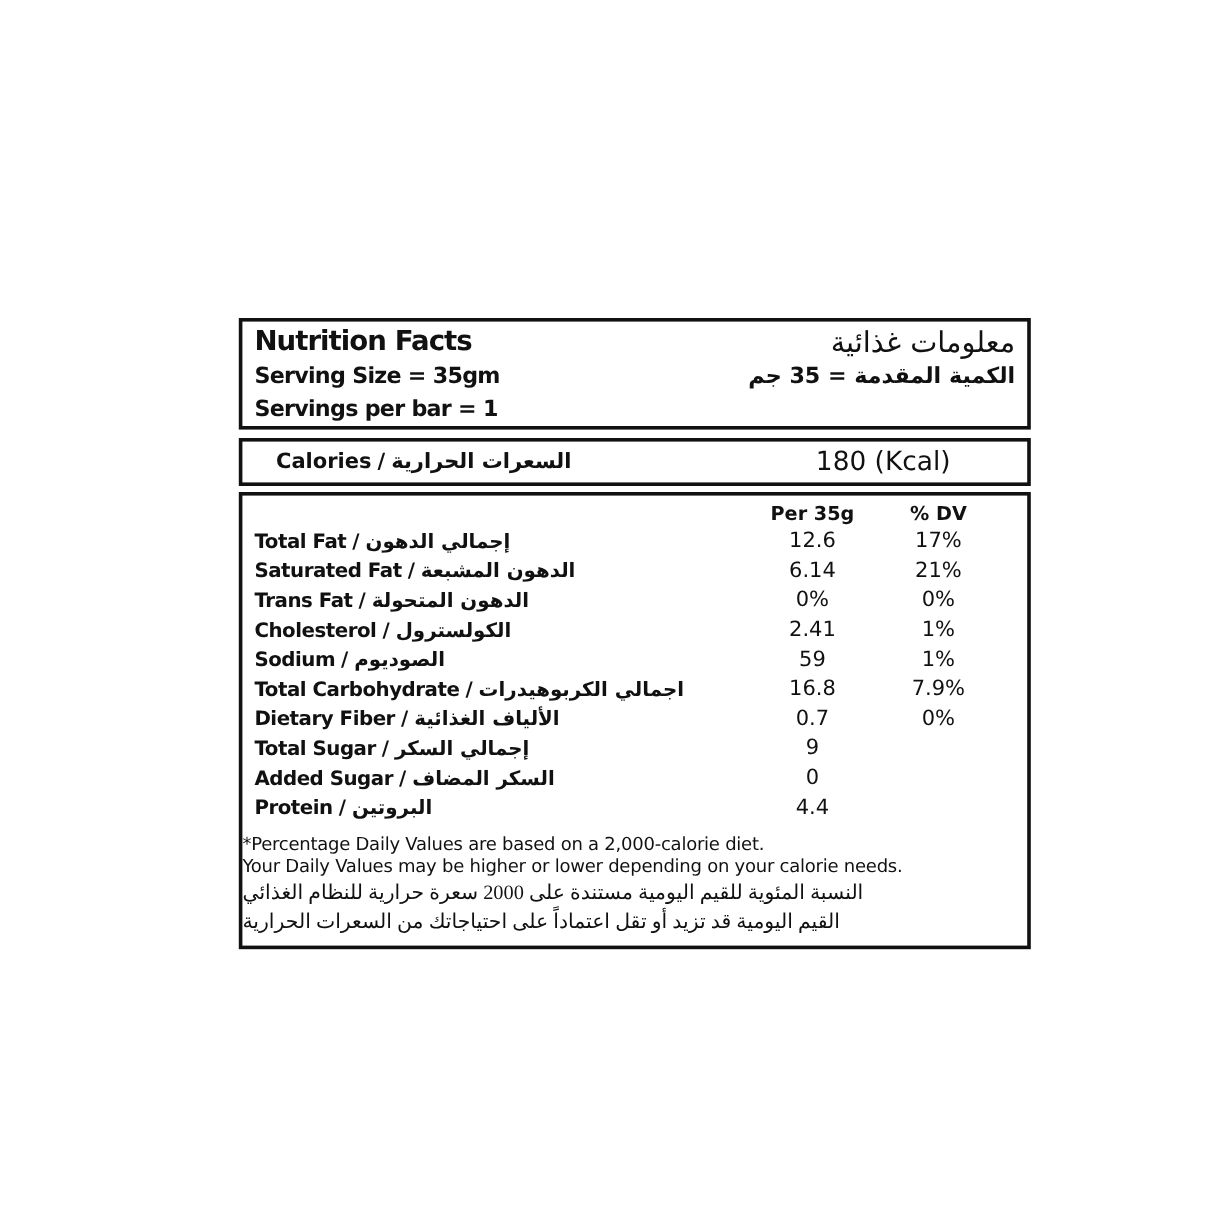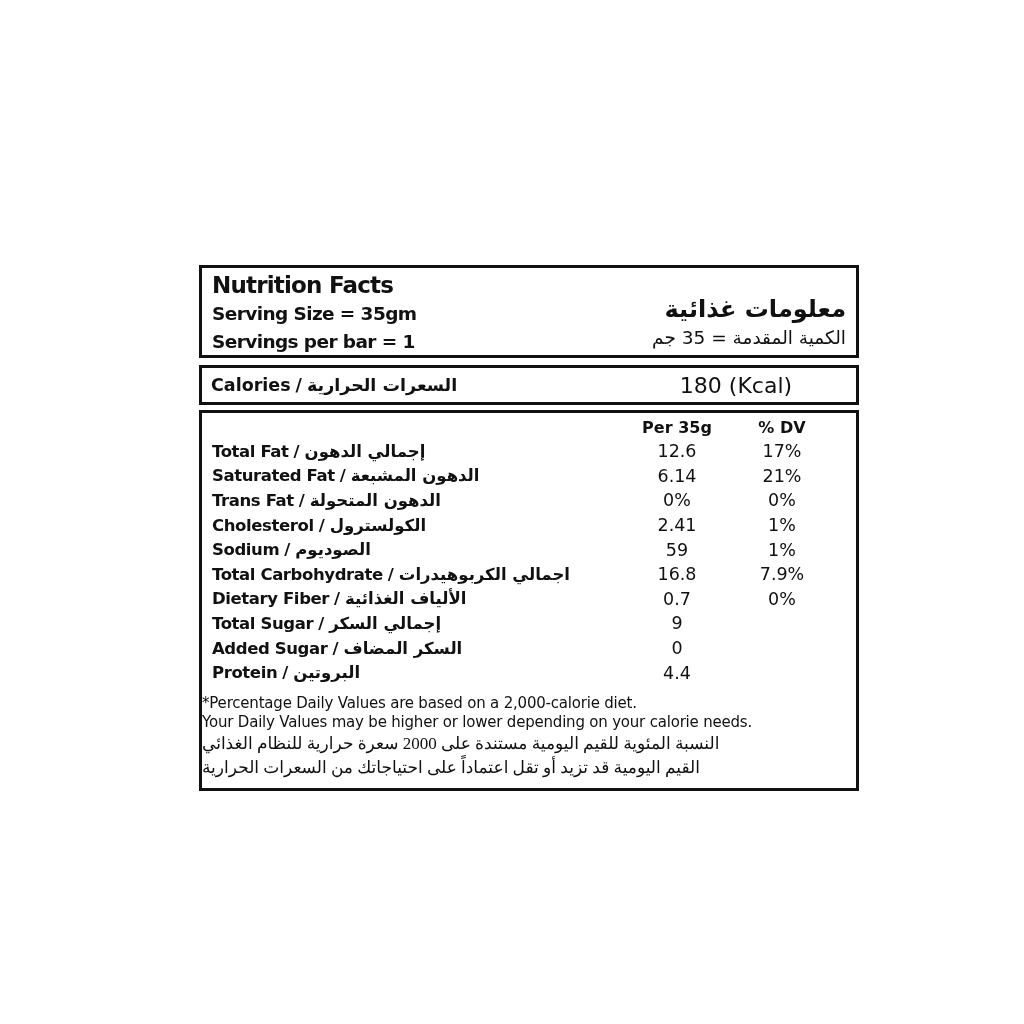--- a/index.html
+++ b/index.html
@@ -47,36 +47,35 @@
     line-height: 29px;
   }
   .nf-sub {
     font-size: 18.5px;
     font-weight: bold;
     letter-spacing: -0.6px;
     line-height: 28px;
   }
   .nf-title-ar {
     font-size: 24px;
-    font-weight: bold;
+    font-weight: normal;
     line-height: 29px;
-    margin-top: 24px;
   }
   .nf-sub-ar {
     font-size: 18.5px;
-    font-weight: normal;
+    font-weight: bold;
     line-height: 28px;
   }
   
   .calories-box {
     height: 40px;
     margin-bottom: 5px;
     display: flex;
     align-items: center;
-    padding-left: 9px;
+    padding-left: 28px;
   }
   .cal-label {
     font-size: 17.5px;
     font-weight: bold;
     white-space: nowrap;
     flex: 1;
   }
   .cal-value {
     width: 200px;
     margin-right: 20px;

